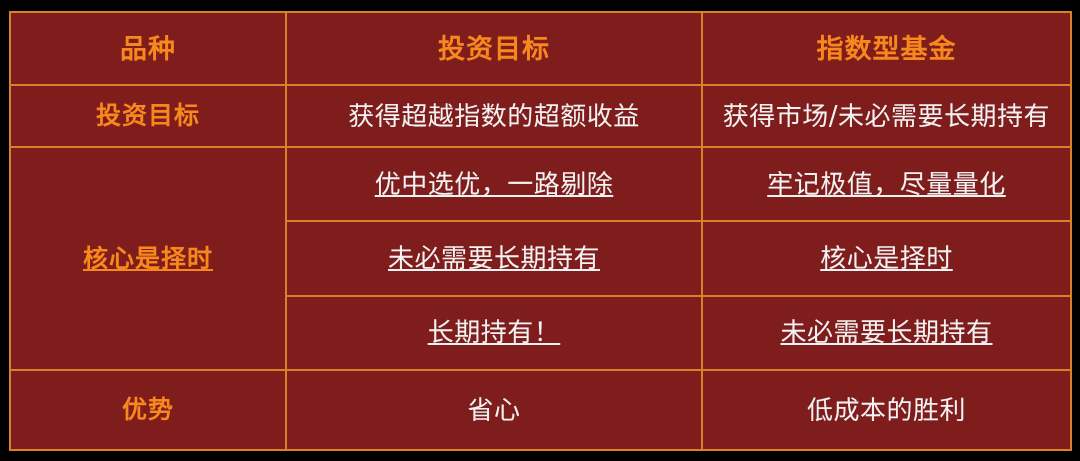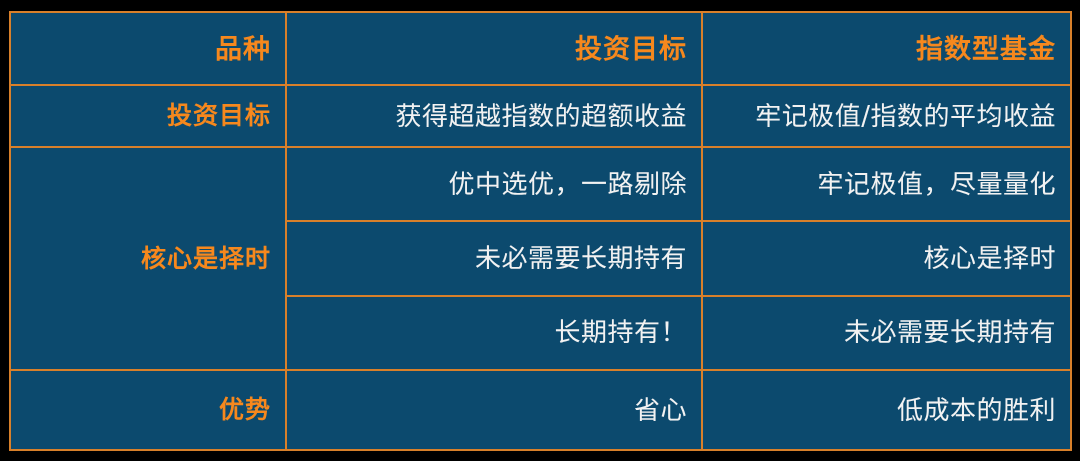--- a/index.html
+++ b/index.html
@@ -36,23 +36,23 @@
   }
 
   table.cmp col.c-label { width: 276px; }
   table.cmp col.c-active { width: 416px; }
   table.cmp col.c-index  { width: 369px; }
 
   table.cmp th,
   table.cmp td {
     border: 2px solid #d9802a;
     padding: 0 14px;
-    text-align: right;
+    text-align: center;
     vertical-align: middle;
-    background: #0c4a6e;
+    background: #7f1d1d;
     line-height: 1.25;
     box-sizing: border-box;
   }
 
   
   tr.head th {
     height: 73px;
     color: #f6881d;
     font-weight: 700;
     font-size: 27px;
@@ -70,21 +70,21 @@
 
   
   td.val {
     color: #f2f2f2;
     font-weight: 400;
     font-size: 26px;
     letter-spacing: 0.5px;
   }
 
   tr.r-goal td { height: 62px; }
-  tr.r-method td { height: 74px; }
+  tr.r-method td { height: 74px; text-decoration: underline; }
   tr.r-adv td { height: 80px; }
 </style>
 </head>
 <body>
 
 <div id="stage">
 
   <table class="cmp">
     <colgroup>
       <col class="c-label">
@@ -98,21 +98,21 @@
         <th>投资目标</th>
         <th>指数型基金</th>
       </tr>
     </thead>
 
     <tbody>
 
       <tr class="r-goal">
         <td class="rowlabel">投资目标</td>
         <td class="val">获得超越指数的超额收益</td>
-        <td class="val">牢记极值/指数的平均收益</td>
+        <td class="val">获得市场/未必需要长期持有</td>
       </tr>
 
       <tr class="r-method">
         <td class="rowlabel" rowspan="3">核心是择时</td>
         <td class="val">优中选优，一路剔除</td>
         <td class="val">牢记极值，尽量量化</td>
       </tr>
       <tr class="r-method">
         <td class="val">未必需要长期持有</td>
         <td class="val">核心是择时</td>

